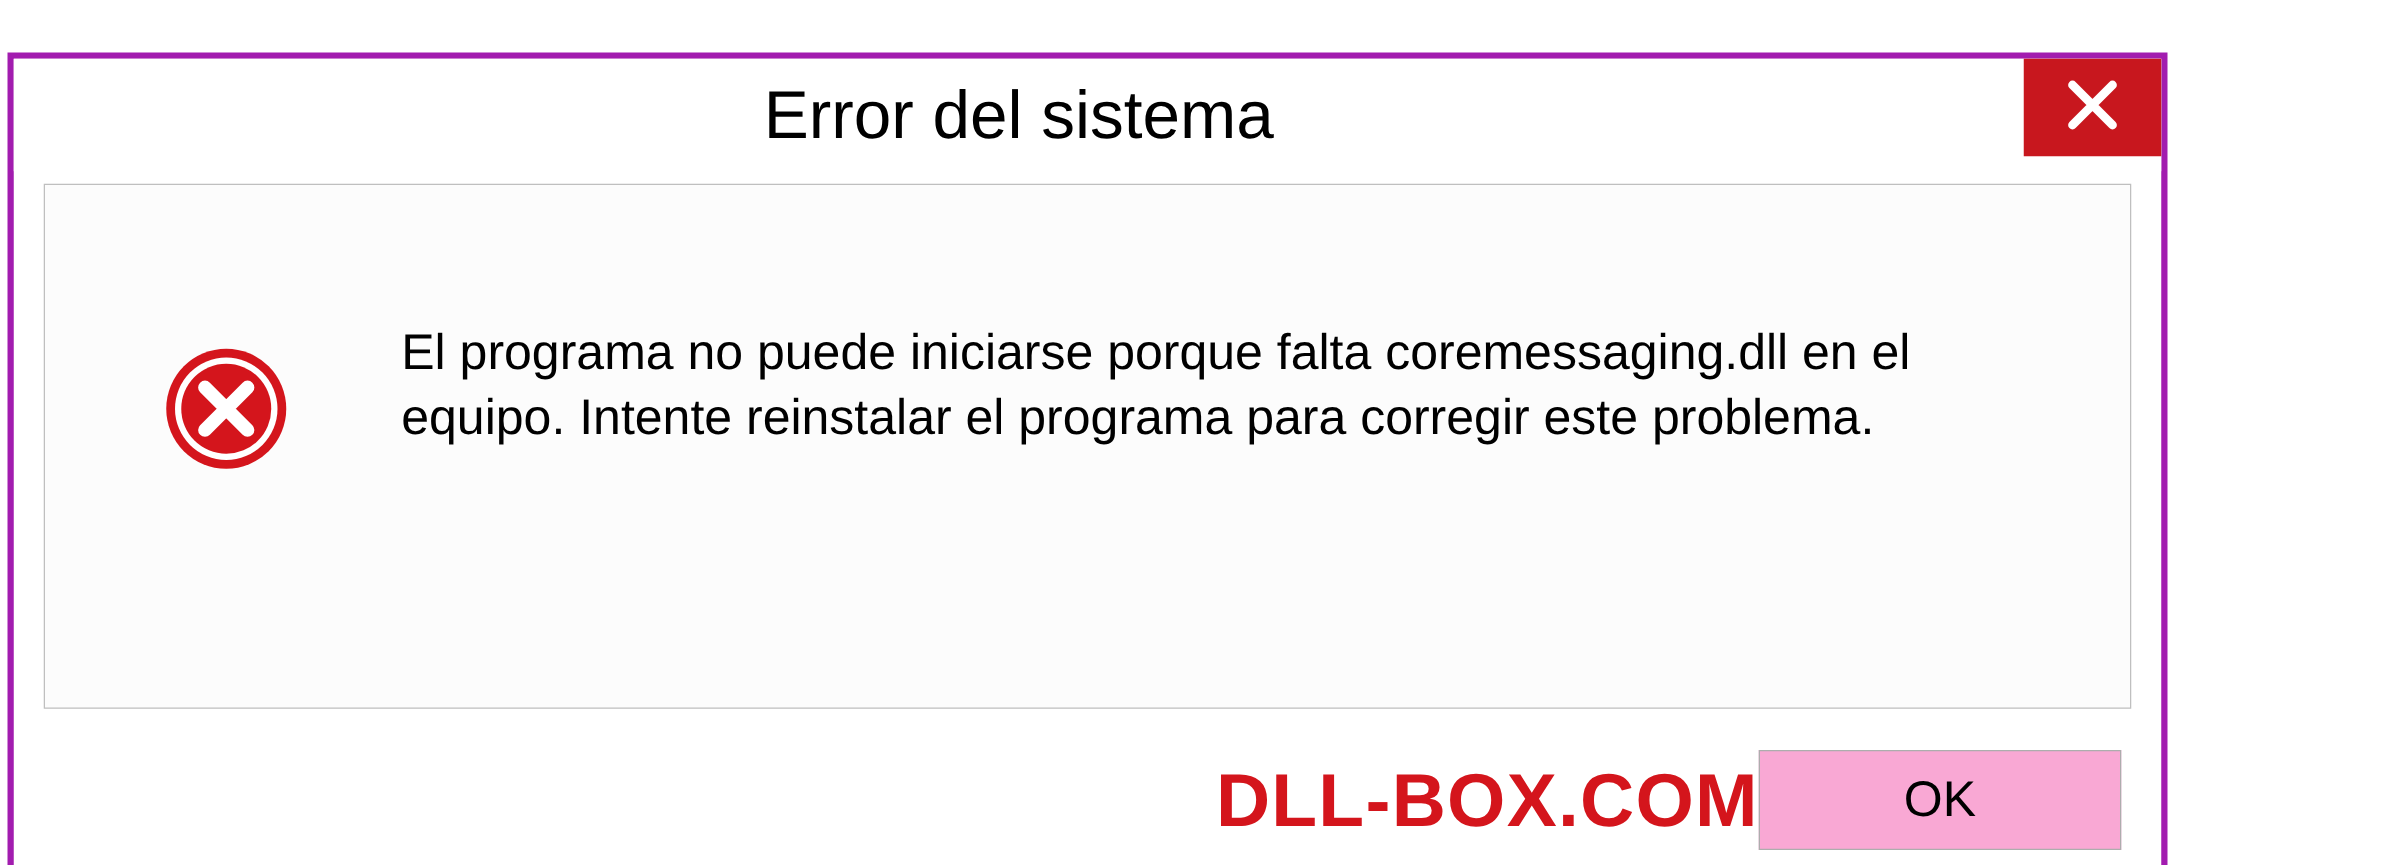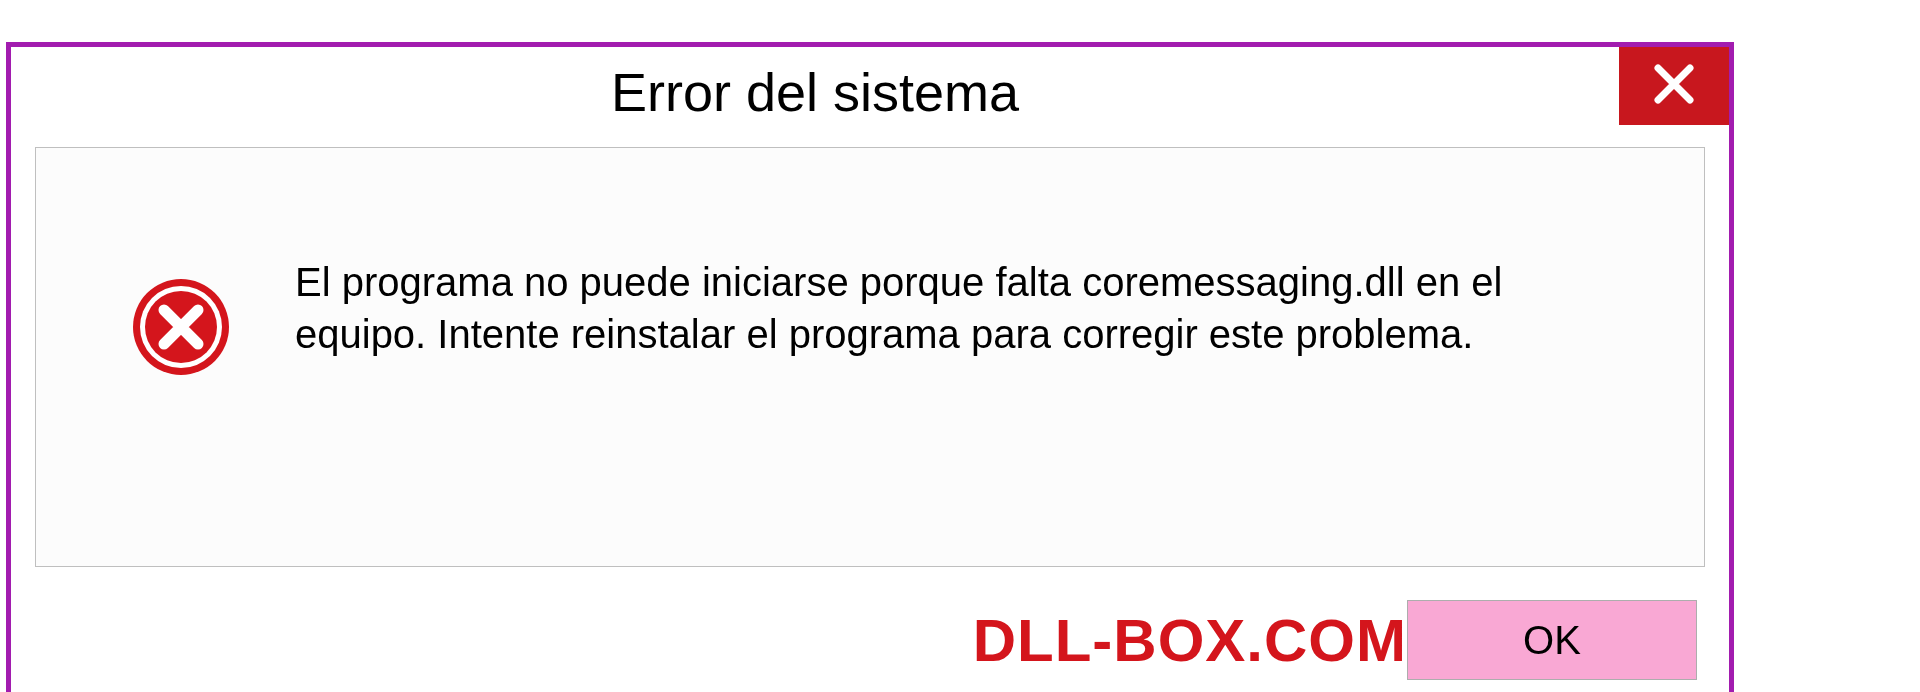--- a/index.html
+++ b/index.html
@@ -57,21 +57,21 @@
       left: 24px;
       top: 100px;
       right: 24px;
       height: 420px;
       border: 1px solid #bfbfbf;
       background: #fcfcfc;
       display: flex;
       align-items: center;
       padding-left: 95px;
       padding-right: 60px;
-      gap: 64px;
+      gap: 90px;
     }
     .error-icon-wrap {
       flex-shrink: 0;
       width: 100px;
       height: 100px;
       margin-top: -60px;
     }
     .error-icon-wrap svg {
       width: 100px;
       height: 100px;

